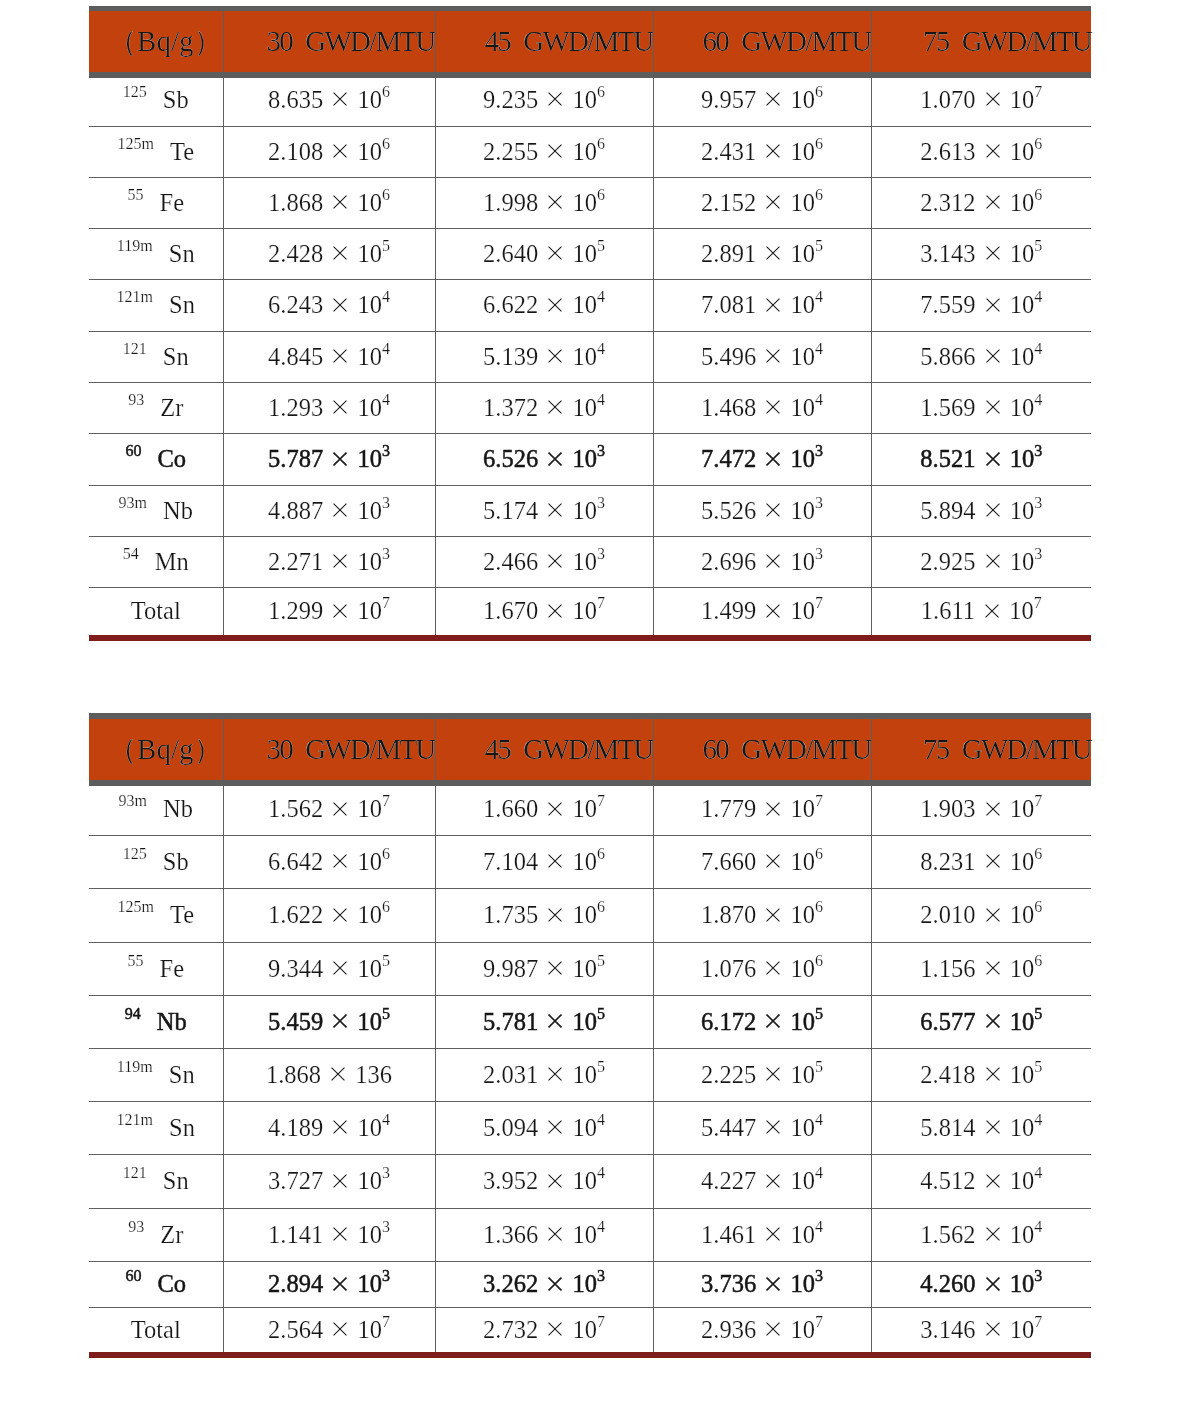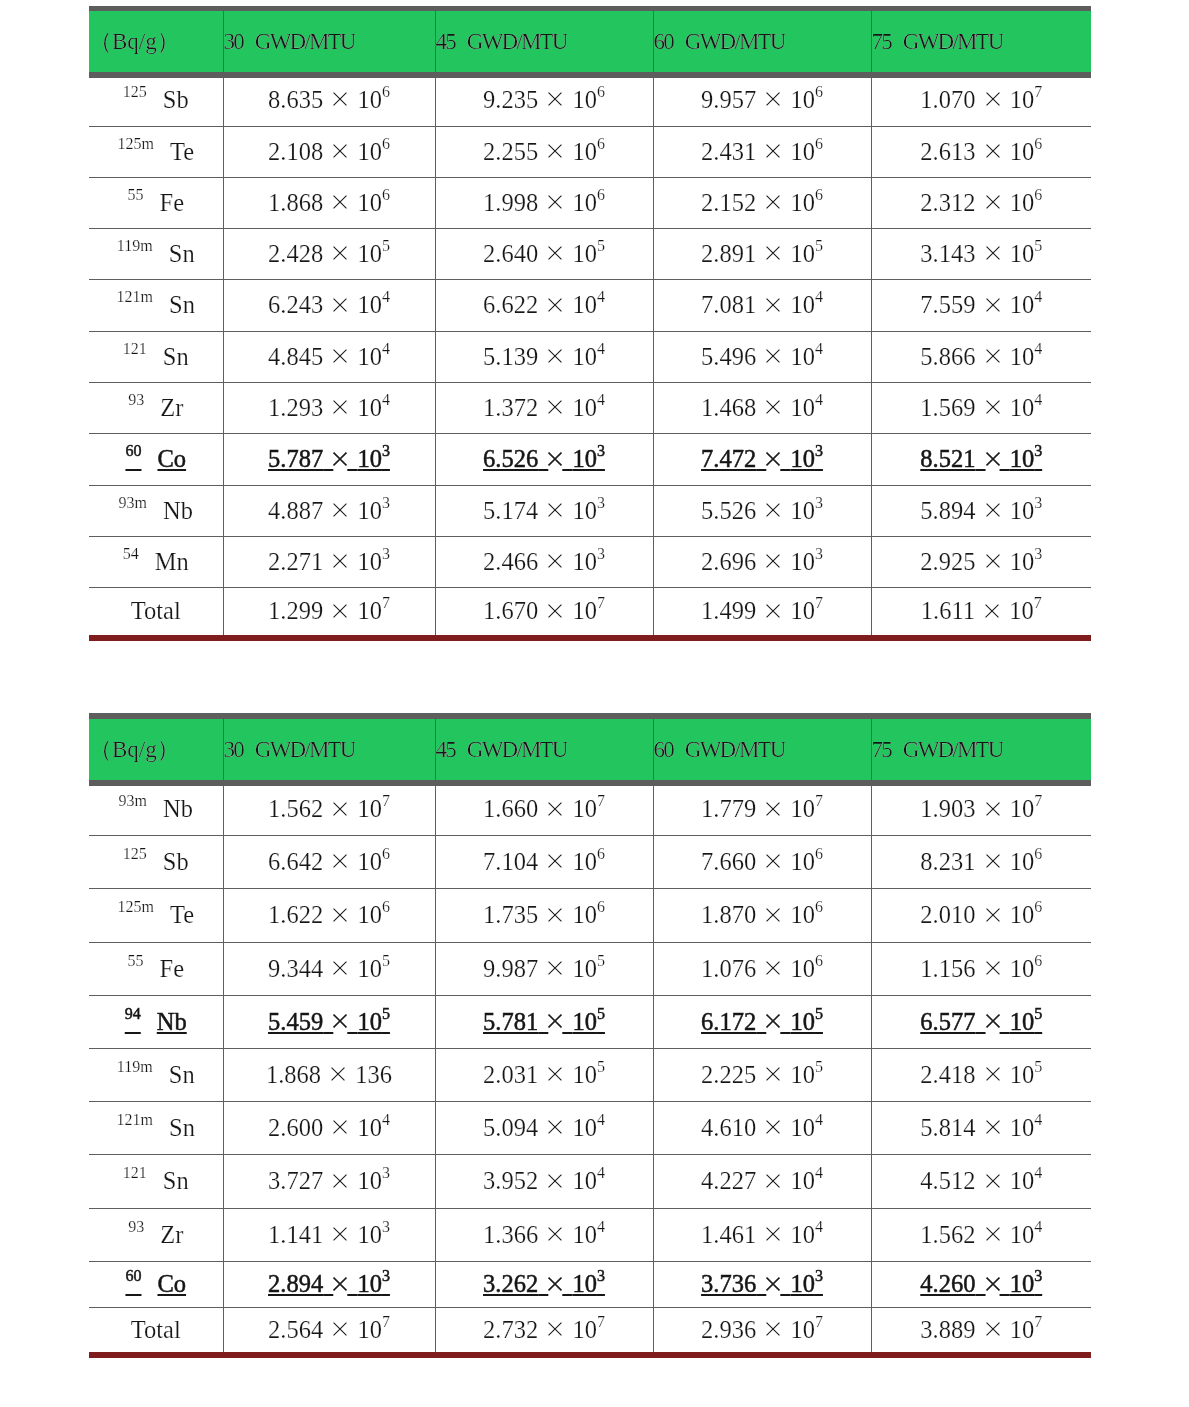--- a/index.html
+++ b/index.html
@@ -8,31 +8,31 @@
   .page{position:relative;width:1189px;height:1407px;}
 
   .tbl{position:absolute;border-collapse:collapse;table-layout:fixed;width:1002px;left:89px;}
   .tbl col.c0{width:134px;}
   .tbl col.c1{width:212px;}
   .tbl col.c2{width:218px;}
   .tbl col.c3{width:218px;}
   .tbl col.c4{width:220px;}
 
   .tbl thead th{
-    background:#22c55e;
+    background:#c2410c;
     border-left:1px solid #5f5f5f;
     border-right:1px solid #5f5f5f;
     border-top:5px solid #5d5d5d;
     border-bottom:6px solid #5d5d5d;
     height:61px;
     font-weight:400;
-    font-size:23px;
+    font-size:29px;
     letter-spacing:-1.8px;
     word-spacing:8px;
-    text-align:left;
+    text-align:right;
     vertical-align:middle;
     padding:0;
     white-space:nowrap;
     -webkit-text-stroke:0.2px #dddddd;
   }
   .tbl thead th:first-child{border-left:none;word-spacing:0;letter-spacing:0;}
   #table-1 thead th{border-top-width:6px;}
   .tbl thead th:last-child{border-right:none;}
 
   .tbl tbody td{
@@ -69,21 +69,21 @@
   #table-1 tbody tr:nth-child(5) td{height:52px;}
   #table-1 tbody tr:nth-child(6) td{height:52px;}
   #table-1 tbody tr:nth-child(7) td{height:52px;}
   #table-1 tbody tr:nth-child(8) td{height:53px;}
   #table-1 tbody tr:nth-child(9) td{height:52px;}
   #table-1 tbody tr:nth-child(10) td{height:45px;}
   #table-1 tbody tr:nth-child(11) td{height:44px;}
   .tbl tbody tr:last-child td{border-bottom:6px solid #7f1d1d;}
   #table-0 tbody tr:first-child td{position:relative;top:-2px;}
   #table-1 tbody tr:first-child td{position:relative;top:-1px;}
-  .tbl tbody tr.bold td{font-weight:400;text-decoration:underline;-webkit-text-stroke:0.5px #161616;}
+  .tbl tbody tr.bold td{font-weight:400;-webkit-text-stroke:0.5px #161616;}
   .tbl tbody tr.bold .times svg path{stroke-width:1.6;}
 
   sup{font-size:0.655em;vertical-align:baseline;position:relative;top:-0.68em;line-height:0;}
   .nuc sup{margin-right:16px;}
   .times{display:inline-block;width:14px;height:14px;vertical-align:0.06em;}
   .times svg{display:block;}
 </style>
 </head>
 <body>
 
@@ -377,27 +377,27 @@
               </svg></span> <span>10</span><sup>5</sup></td>
           <td><span>2.225</span> <span class="times"><svg viewBox="0 0 14 14" width="14" height="14" aria-hidden="true">
                 <path d="M0.55 0.55 L13.45 13.45 M13.45 0.55 L0.55 13.45" stroke="#1d1d1d" stroke-width="1.1" fill="none"></path>
               </svg></span> <span>10</span><sup>5</sup></td>
           <td><span>2.418</span> <span class="times"><svg viewBox="0 0 14 14" width="14" height="14" aria-hidden="true">
                 <path d="M0.55 0.55 L13.45 13.45 M13.45 0.55 L0.55 13.45" stroke="#1d1d1d" stroke-width="1.1" fill="none"></path>
               </svg></span> <span>10</span><sup>5</sup></td>
         </tr>
         <tr>
           <td><span class="nuc"><sup>121m</sup><span>Sn</span></span></td>
-          <td><span>2.600</span> <span class="times"><svg viewBox="0 0 14 14" width="14" height="14" aria-hidden="true">
+          <td><span>4.189</span> <span class="times"><svg viewBox="0 0 14 14" width="14" height="14" aria-hidden="true">
                 <path d="M0.55 0.55 L13.45 13.45 M13.45 0.55 L0.55 13.45" stroke="#1d1d1d" stroke-width="1.1" fill="none"></path>
               </svg></span> <span>10</span><sup>4</sup></td>
           <td><span>5.094</span> <span class="times"><svg viewBox="0 0 14 14" width="14" height="14" aria-hidden="true">
                 <path d="M0.55 0.55 L13.45 13.45 M13.45 0.55 L0.55 13.45" stroke="#1d1d1d" stroke-width="1.1" fill="none"></path>
               </svg></span> <span>10</span><sup>4</sup></td>
-          <td><span>4.610</span> <span class="times"><svg viewBox="0 0 14 14" width="14" height="14" aria-hidden="true">
+          <td><span>5.447</span> <span class="times"><svg viewBox="0 0 14 14" width="14" height="14" aria-hidden="true">
                 <path d="M0.55 0.55 L13.45 13.45 M13.45 0.55 L0.55 13.45" stroke="#1d1d1d" stroke-width="1.1" fill="none"></path>
               </svg></span> <span>10</span><sup>4</sup></td>
           <td><span>5.814</span> <span class="times"><svg viewBox="0 0 14 14" width="14" height="14" aria-hidden="true">
                 <path d="M0.55 0.55 L13.45 13.45 M13.45 0.55 L0.55 13.45" stroke="#1d1d1d" stroke-width="1.1" fill="none"></path>
               </svg></span> <span>10</span><sup>4</sup></td>
         </tr>
         <tr>
           <td><span class="nuc"><sup>121</sup><span>Sn</span></span></td>
           <td><span>3.727</span> <span class="times"><svg viewBox="0 0 14 14" width="14" height="14" aria-hidden="true">
                 <path d="M0.55 0.55 L13.45 13.45 M13.45 0.55 L0.55 13.45" stroke="#1d1d1d" stroke-width="1.1" fill="none"></path>
@@ -446,19 +446,19 @@
           <td><span class="nuc">Total</span></td>
           <td><span>2.564</span> <span class="times"><svg viewBox="0 0 14 14" width="14" height="14" aria-hidden="true">
                 <path d="M0.55 0.55 L13.45 13.45 M13.45 0.55 L0.55 13.45" stroke="#1d1d1d" stroke-width="1.1" fill="none"></path>
               </svg></span> <span>10</span><sup>7</sup></td>
           <td><span>2.732</span> <span class="times"><svg viewBox="0 0 14 14" width="14" height="14" aria-hidden="true">
                 <path d="M0.55 0.55 L13.45 13.45 M13.45 0.55 L0.55 13.45" stroke="#1d1d1d" stroke-width="1.1" fill="none"></path>
               </svg></span> <span>10</span><sup>7</sup></td>
           <td><span>2.936</span> <span class="times"><svg viewBox="0 0 14 14" width="14" height="14" aria-hidden="true">
                 <path d="M0.55 0.55 L13.45 13.45 M13.45 0.55 L0.55 13.45" stroke="#1d1d1d" stroke-width="1.1" fill="none"></path>
               </svg></span> <span>10</span><sup>7</sup></td>
-          <td><span>3.889</span> <span class="times"><svg viewBox="0 0 14 14" width="14" height="14" aria-hidden="true">
+          <td><span>3.146</span> <span class="times"><svg viewBox="0 0 14 14" width="14" height="14" aria-hidden="true">
                 <path d="M0.55 0.55 L13.45 13.45 M13.45 0.55 L0.55 13.45" stroke="#1d1d1d" stroke-width="1.1" fill="none"></path>
               </svg></span> <span>10</span><sup>7</sup></td>
         </tr>
       </tbody>
   </table>
 </div>
 
 </body></html>

